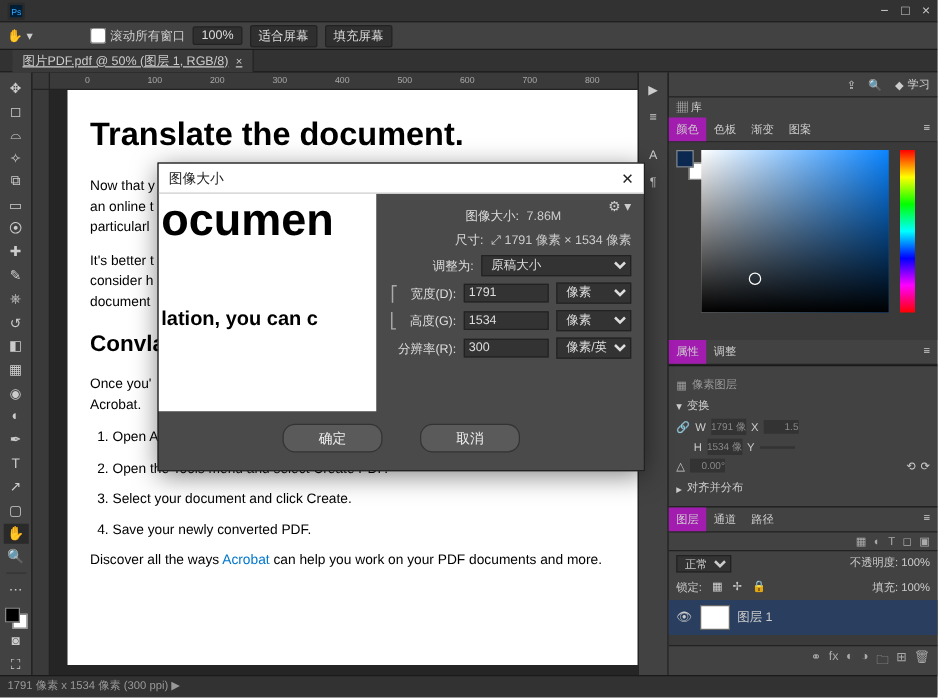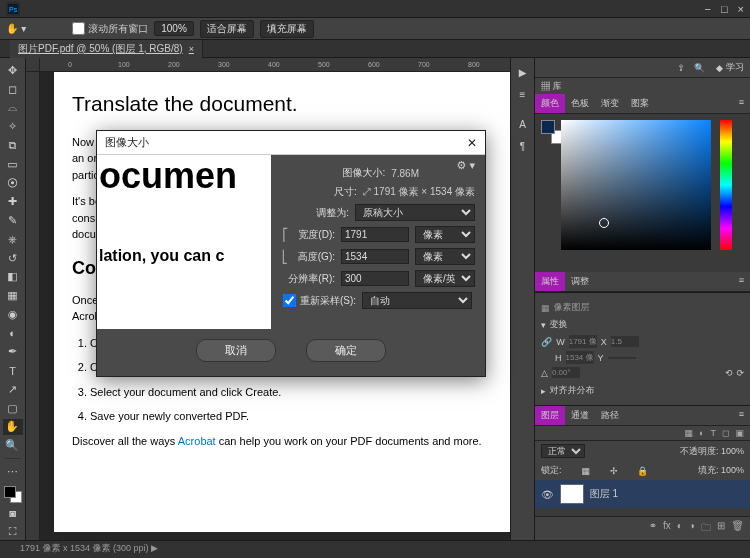--- a/index.html
+++ b/index.html
@@ -22,21 +22,21 @@
 .tools-l .sep { width: 16px; height: 1px; background: #333; margin: 2px 0; }
 .tools-l .swatch { width: 18px; height: 18px; position: relative; margin-top: 4px; }
 .tools-l .swatch .fg { width: 12px; height: 12px; background: #000; border: 1px solid #888; position: absolute; top: 0; left: 0; }
 .tools-l .swatch .bg { width: 12px; height: 12px; background: #fff; border: 1px solid #888; position: absolute; bottom: 0; right: 0; }
 .canvas-area { flex: 1; background: #252525; position: relative; overflow: hidden; }
 .ruler-h { position: absolute; top: 0; left: 14px; right: 0; height: 14px; background: #3a3a3a; border-bottom: 1px solid #222; font-size: 7px; color: #aaa; display: flex; align-items: center; }
 .ruler-h span { position: absolute; }
 .ruler-v { position: absolute; top: 14px; left: 0; bottom: 0; width: 14px; background: #3a3a3a; border-right: 1px solid #222; }
 .ruler-c { position: absolute; top: 0; left: 0; width: 14px; height: 14px; background: #3a3a3a; border-right: 1px solid #222; border-bottom: 1px solid #222; }
 .doc { position: absolute; top: 14px; left: 28px; width: 462px; height: 460px; background: #fff; color: #000; padding: 16px 18px; font-size: 12px; line-height: 1.5; overflow: hidden; }
-.doc h1 { font-size: 21px; font-weight: 400; margin-bottom: 14px; }
+.doc h1 { font-size: 26px; font-weight: 700; margin-bottom: 14px; }
 .doc p { margin-bottom: 10px; font-size: 11px; }
 .doc h2 { font-size: 18px; font-weight: 700; margin: 12px 0 10px; }
 .doc ol { margin-left: 18px; font-size: 11px; }
 .doc ol li { margin-bottom: 8px; }
 .doc a { color: #0077cc; }
 .rpanel-strip { width: 24px; background: #424242; border-left: 1px solid #1a1a1a; display: flex; flex-direction: column; align-items: center; padding-top: 6px; gap: 6px; }
 .rpanel-strip .ico { width: 16px; height: 16px; display: flex; align-items: center; justify-content: center; font-size: 10px; color: #ccc; }
 .rpanels { width: 216px; background: #424242; border-left: 1px solid #1a1a1a; display: flex; flex-direction: column; }
 .rtop { height: 20px; display: flex; align-items: center; justify-content: flex-end; padding: 0 6px; gap: 10px; font-size: 9px; border-bottom: 1px solid #222;}
 .rtop .study { display: flex; align-items: center; gap: 3px; }
@@ -47,31 +47,31 @@
 .color-panel { height: 158px; background: #3a3a3a; padding: 6px; position: relative; }
 .color-field { width: 150px; height: 130px; position: absolute; left: 26px; top: 6px; background: linear-gradient(to bottom, transparent, black), linear-gradient(to right, white, #0a84ff); }
 .color-field .ring { width: 10px; height: 10px; border: 1px solid #fff; border-radius: 50%; position: absolute; left: 38px; bottom: 22px; }
 .hue { width: 12px; height: 130px; position: absolute; right: 18px; top: 6px; background: linear-gradient(to bottom, #f00,#ff0,#0f0,#0ff,#00f,#f0f,#f00); }
 .col-sw { position: absolute; left: 6px; top: 6px; }
 .col-sw .fg { width: 14px; height: 14px; background: #0a2850; border: 1px solid #888; position: absolute; }
 .col-sw .bg { width: 14px; height: 14px; background: #fff; border: 1px solid #888; position: absolute; top: 10px; left: 10px; }
 .prop-panel { border-top: 1px solid #1a1a1a; padding: 4px 6px; font-size: 9px; background: #424242; }
 .prop-panel .sect { color: #999; font-size: 9px; margin: 4px 0; display: flex; align-items: center; gap: 4px;}
 .prop-panel .row { display: flex; gap: 4px; align-items: center; margin: 3px 0; }
-.prop-panel .field { background: #333; padding: 1px 0; min-width: 28px; font-size: 8px; color: #888; }
+.prop-panel .field { background: #333; padding: 1px 0; min-width: 28px; font-size: 8px; color: #888; text-align: right; }
 .layer-panel { border-top: 1px solid #1a1a1a; background: #424242; flex: 1; display: flex; flex-direction: column; }
-.layer-panel .ctrls { padding: 3px 6px; display: flex; gap: 20px; font-size: 9px; align-items: center;}
+.layer-panel .ctrls { padding: 3px 6px; display: flex; gap: 8px; font-size: 9px; align-items: flex-start;}
 .layer-panel .ctrls select { background: #333; color: #ccc; border: 1px solid #222; font-size: 9px; padding: 0 2px; }
 .layer-panel .layers { flex: 1; background: #3a3a3a; }
 .layer-panel .layer { display: flex; align-items: center; padding: 4px 6px; gap: 6px; background: #2a3f5f; }
 .layer-panel .layer .eye { font-size: 10px; }
 .layer-panel .layer .thumb { width: 24px; height: 20px; background: #fff; border: 1px solid #666; }
 .layer-panel .bottom-ico { display: flex; justify-content: flex-end; gap: 6px; padding: 3px 6px; background: #424242; border-top: 1px solid #222; font-size: 10px; color: #aaa;}
-.statusbar { height: 16px; background: #323232; border-top: 1px solid #1a1a1a; display: flex; align-items: center; padding: 0 20px; font-size: 9px; color: #999; }
-.dialog { position: absolute; top: 130px; left: 96px; width: 390px; background: #4a4a4a; border: 1px solid #222; box-shadow: 0 4px 20px rgba(0,0,0,0.5); z-index: 100; }
+.statusbar { height: 16px; background: #323232; border-top: 1px solid #1a1a1a; display: flex; align-items: center; padding: 0 6px; font-size: 9px; color: #999; }
+.dialog { position: absolute; top: 130px; left: 126px; width: 390px; background: #4a4a4a; border: 1px solid #222; box-shadow: 0 4px 20px rgba(0,0,0,0.5); z-index: 100; }
 .dialog .dlg-title { background: #fff; color: #222; padding: 4px 8px; font-size: 11px; display: flex; align-items: center; border-bottom: 1px solid #ccc; }
 .dialog .dlg-title .x { margin-left: auto; font-size: 12px; cursor: pointer; }
 .dialog .dlg-body { display: flex; }
 .dialog .preview { width: 174px; height: 174px; background: #fff; color: #000; overflow: hidden; display: flex; align-items: flex-start; padding-left: 2px; }
 .dialog .preview .big { font-size: 36px; font-weight: 700; }
 .dialog .preview .sub { font-size: 16px; font-weight: 700; }
 .dialog .form { flex: 1; padding: 6px 10px 6px 6px; font-size: 10px; }
 .dialog .form .frow { display: flex; align-items: center; justify-content: flex-end; gap: 6px; margin: 5px 0; }
 .dialog .form .frow label { color: #ddd; }
 .dialog .form input { background: #333; border: 1px solid #222; color: #ddd; width: 68px; padding: 1px 3px; font-size: 10px; }
@@ -336,26 +336,19 @@
           <span class="link">⎣</span>
           <label>高度(G):</label>
           <input value="1534" style="">
           <select><option>像素</option></select>
         </div>
       <div class="frow">
           <label>分辨率(R):</label>
           <input value="300" style="">
           <select><option>像素/英寸</option></select>
         </div>
-      <div class="frow" style="justify-content:flex-start; margin-left:6px">
-          <label class="chk">
-            <input type="checkbox" checked="" style="">
-            <span>重新采样(S):</span>
-          </label>
-          <select style="width:110px"><option>自动</option></select>
-        </div>
     </div>
   </div>
   <div class="dlg-btns">
+    <button>确定</button>
     <button>取消</button>
-    <button>确定</button>
   </div>
 </div>
 
 </body></html>

